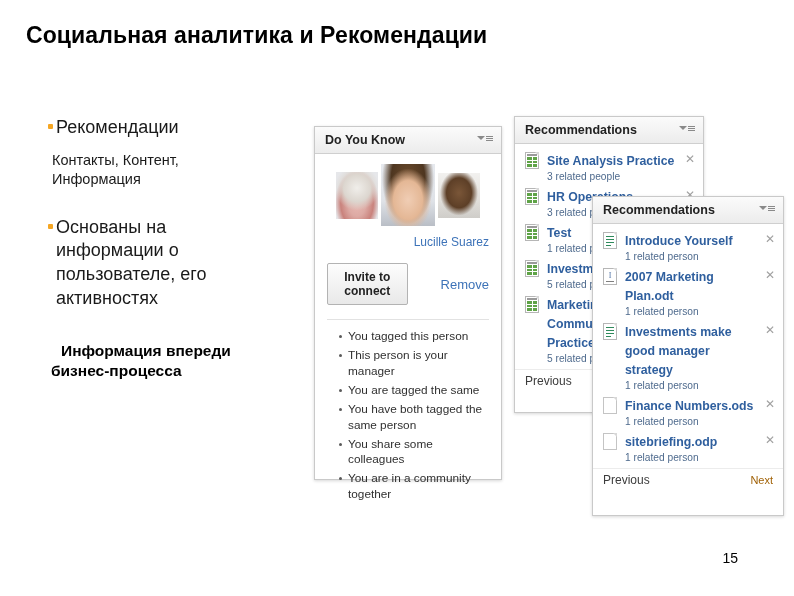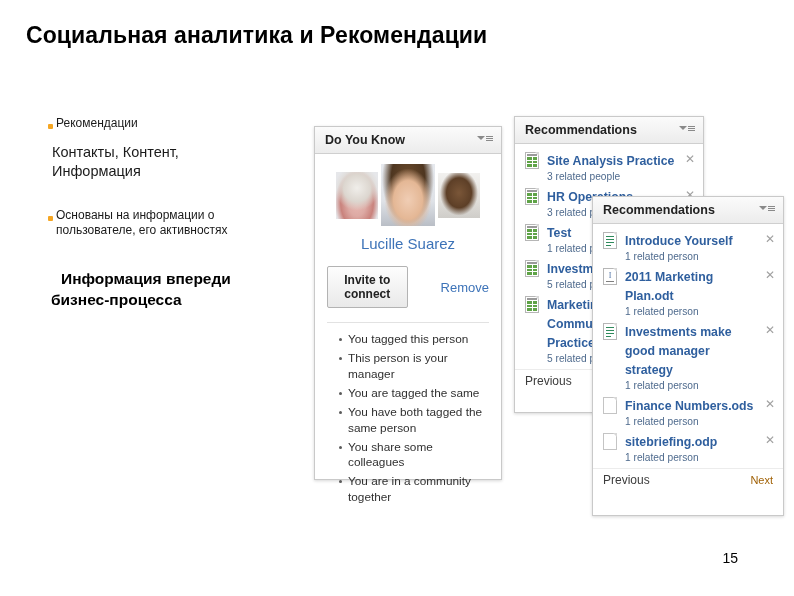--- a/index.html
+++ b/index.html
@@ -26,21 +26,21 @@
 
   
   .bullets {
     position: absolute;
     left: 48px; top: 116px;
     width: 220px;
   }
   .bullet-row {
     display: flex;
     align-items: flex-start;
-    font-size: 12px;
+    font-size: 18px;
     color: #1a1a1a;
     line-height: 1.33;
   }
   .bullet-dot {
     flex: 0 0 auto;
     width: 5px; height: 5px;
     background: #f5a623;
     border-radius: 1px;
     margin-top: 8px;
     margin-right: 3px;
@@ -136,22 +136,22 @@
     background-image: radial-gradient(ellipse at 50% 58%, #f0cdb4 0%, #e4b795 38%, rgba(0,0,0,0) 62%),
                       radial-gradient(ellipse at 50% 24%, #6b4a2c 0%, #4e3620 44%, rgba(0,0,0,0) 68%),
                       linear-gradient(to bottom, #e6e9ee 0%, #dfe2e7 60%, #b9bec6 100%);
   }
   .face-c {
     width: 42px; height: 45px;
     background-image: radial-gradient(ellipse at 50% 44%, #7a5638 0%, #5d3f27 42%, rgba(0,0,0,0) 64%),
                       linear-gradient(to bottom, #f2f1ef 0%, #e2e0dc 58%, #cfcdc9 100%);
   }
   .person-name {
-    text-align: center;
-    font-size: 15px;
+    text-align: right;
+    font-size: 12px;
     color: #3d73b8;
     margin-top: 9px;
     cursor: pointer;
   }
   .dyk-actions {
     display: flex; align-items: center;
     margin-top: 14px;
     gap: 7px;
   }
   .btn {
@@ -538,21 +538,21 @@
     <div class="rec-item">
       <span class="rec-icon">
         <span class="ic ic-odt">
             <span class="pg"></span>
             <span class="mark">I</span>
             <span class="base"></span>
             <span class="fold"></span>
           </span>
       </span>
       <span class="rec-text">
-        <span class="rec-name">2011 Marketing Plan.odt</span>
+        <span class="rec-name">2007 Marketing Plan.odt</span>
         <span class="rec-meta" style="display:block">1 related person</span>
       </span>
       <span class="rec-close">✕</span>
     </div>
 
     <div class="rec-item">
       <span class="rec-icon">
         <span class="ic ic-doc">
             <span class="pg"></span>
             <span class="lines">

